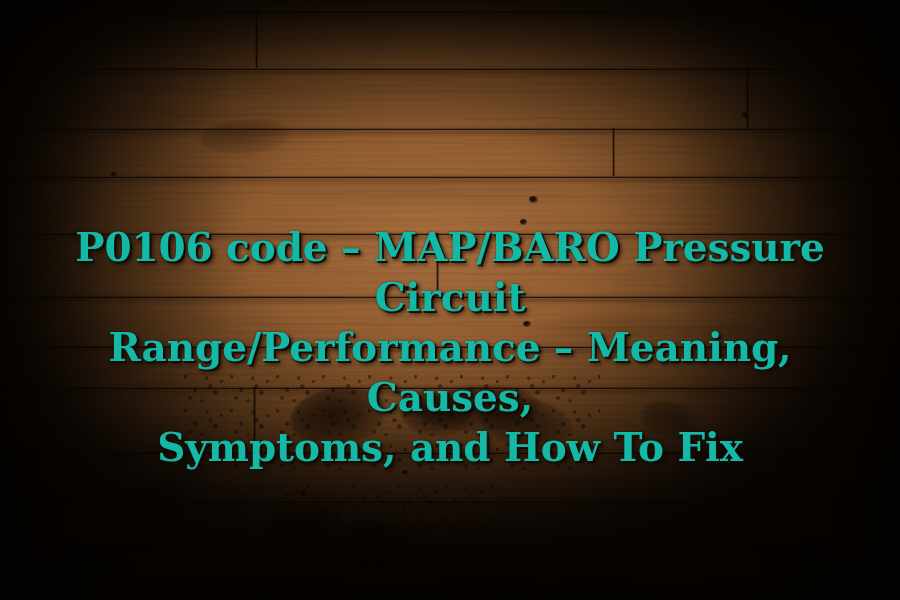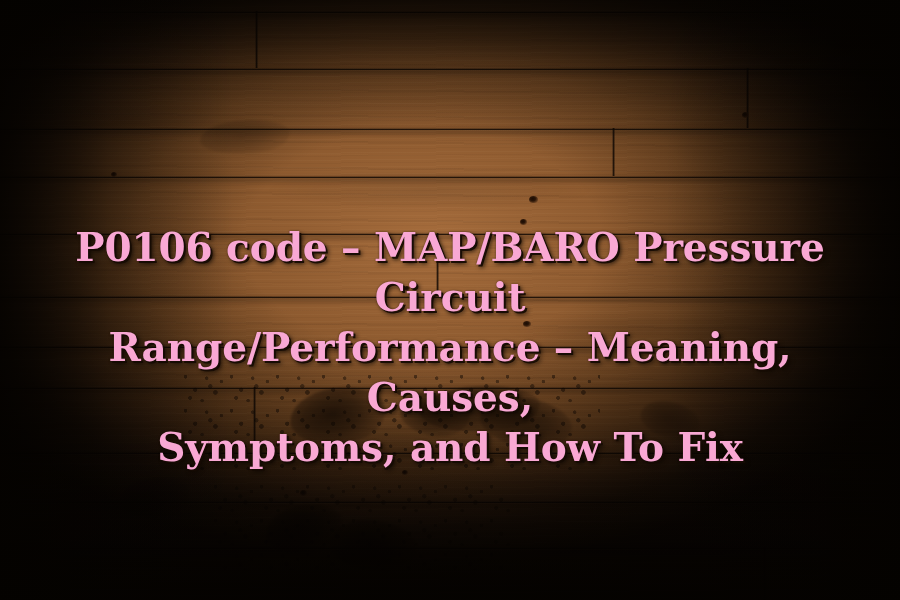--- a/index.html
+++ b/index.html
@@ -177,21 +177,21 @@
     text-align: center;
     z-index: 6;
   }
   .title {
     margin: 0;
     font-family: "DejaVu Serif", "Liberation Serif", serif;
     font-weight: 700;
     font-size: 39px;
     line-height: 50px;
     letter-spacing: -0.1px;
-    color: #f9a8d4;
+    color: #14b8a6;
     text-shadow:
        2px 2px 0 rgba(22,11,3,0.92),
        3px 3px 4px rgba(14,7,2,0.80),
        0 0 2px rgba(30,15,4,0.55);
     white-space: pre-line;
   }
 </style>
 </head>
 <body>
 

